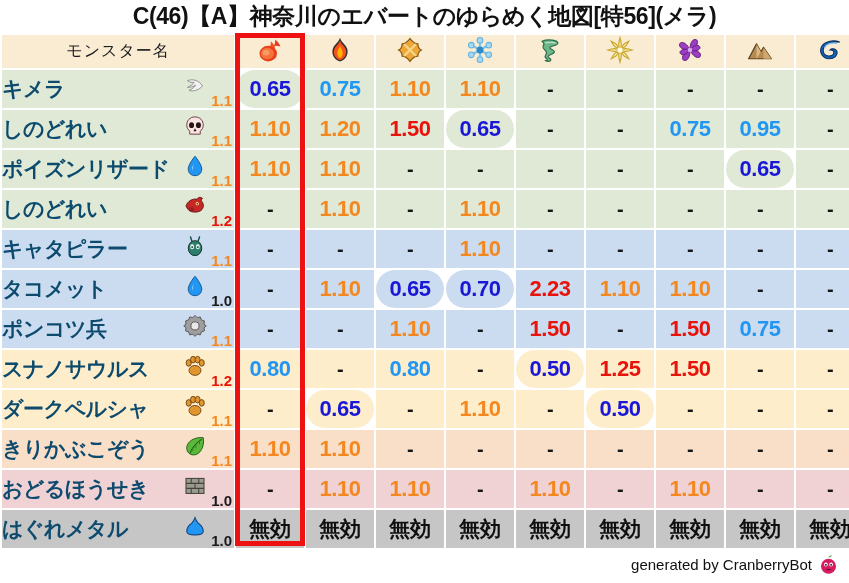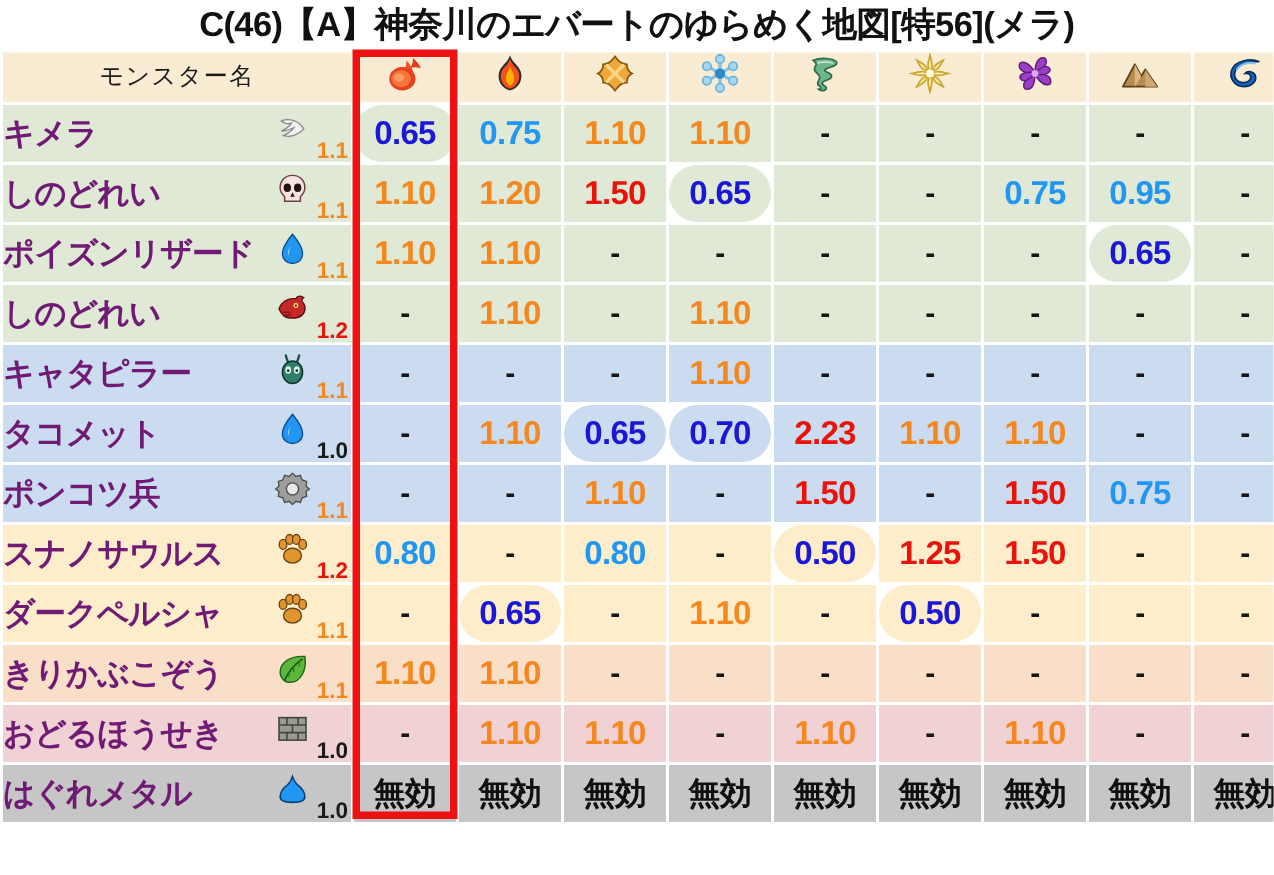--- a/index.html
+++ b/index.html
@@ -41,21 +41,21 @@
     text-align:center;vertical-align:middle;
   }
   .hdr-el .ico{display:inline-block;line-height:1;}
 
   
   .nm{
     height:38px;position:relative;vertical-align:middle;
     padding-left:8px;
   }
   .nm .lbl{
-    font-size:21px;font-weight:bold;color:#701a75;
+    font-size:21px;font-weight:bold;color:#0c4a6e;
     letter-spacing:-0.5px;white-space:nowrap;
     display:inline-block;vertical-align:middle;
   }
   .nm .mico{
     position:absolute;right:26px;top:50%;
     transform:translateY(-58%);
     width:26px;height:26px;line-height:26px;text-align:center;
   }
   .nm .lvl{
     position:absolute;right:2px;bottom:-1px;
@@ -392,14 +392,28 @@
             <td class="vc muko bg-gray">無効</td>
             <td class="vc muko bg-gray">無効</td>
             <td class="vc muko bg-gray">無効</td>
           </tr>
         </tbody>
     </table>
   </div>
 
   <div class="redbox"></div>
 
+  <div class="footer">
+    <span>generated by CranberryBot</span>
+    <span class="berry">
+      <svg viewBox="0 0 24 24" width="21" height="21">
+        <path d="M12 4 C13 2 15 1.5 16 2 C15 3 14 3.6 13 4" fill="#4aa02c"></path>
+        <circle cx="12" cy="14" r="8.6" fill="#d81b60"></circle>
+        <ellipse cx="9" cy="12" rx="2.1" ry="2.4" fill="#fff"></ellipse>
+        <ellipse cx="15" cy="12" rx="2.1" ry="2.4" fill="#fff"></ellipse>
+        <circle cx="9" cy="12.4" r="1.1" fill="#111"></circle>
+        <circle cx="15" cy="12.4" r="1.1" fill="#111"></circle>
+        <path d="M8.5 17 Q12 20 15.5 17 Z" fill="#5d1030"></path>
+      </svg>
+    </span>
+  </div>
 
 </div>
 
 </body></html>

